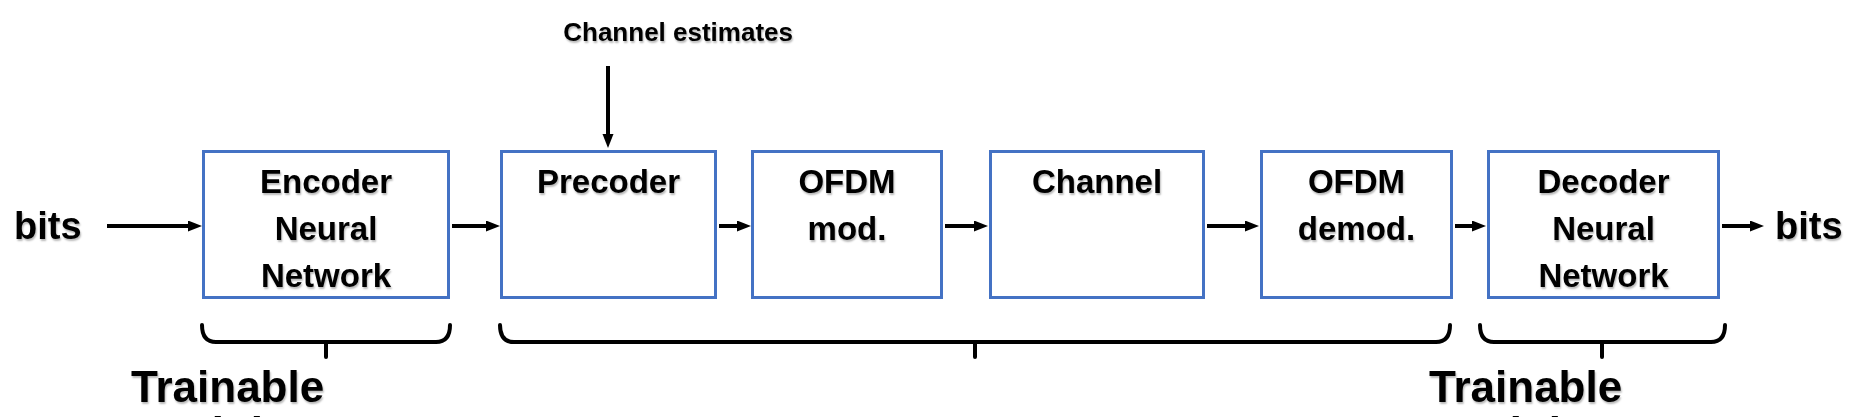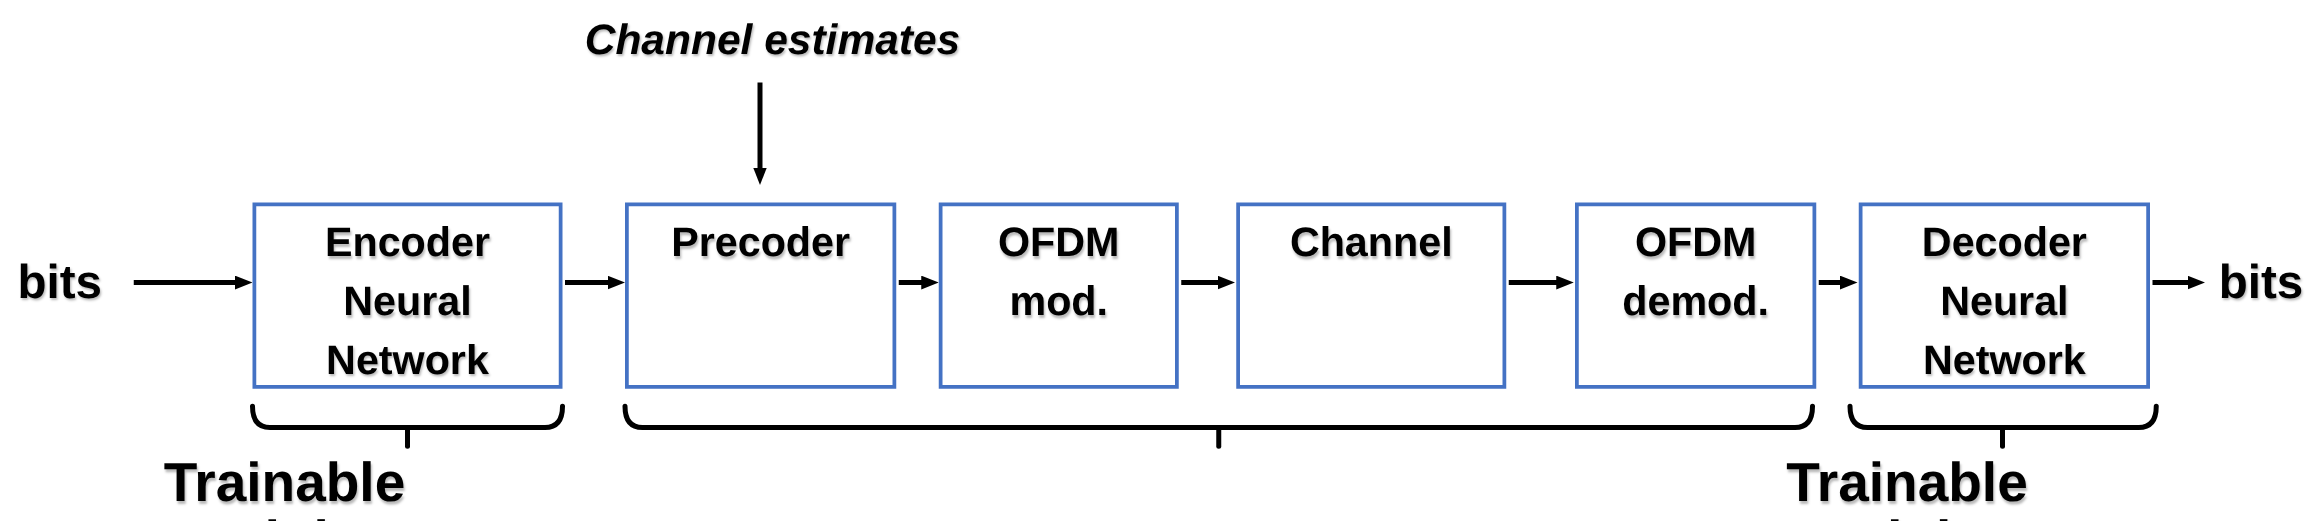--- a/index.html
+++ b/index.html
@@ -24,21 +24,20 @@
     height: 417px;
   }
   .block {
     position: absolute;
     top: 150px;
     height: 149px;
     box-sizing: border-box;
     border: 3px solid #4472C4;
     background: #ffffff;
     text-align: center;
-    margin-top: 12px;
   }
   .block-label {
     display: block;
     padding-top: 5px;
     font-size: 33px;
     line-height: 47px;
     font-weight: 600;
     white-space: pre-line;
     text-shadow: 1px 2px 2px rgba(0,0,0,0.28);
   }
@@ -50,26 +49,25 @@
     font-weight: 600;
     text-shadow: 1px 2px 2px rgba(0,0,0,0.28);
   }
   .io-label.left  { left: 14px; }
   .io-label.right { left: 1775px; }
   .top-label {
     position: absolute;
     left: 443px;
     top: 8px;
     width: 350px;
-    text-align: center;
-    font-size: 34px;
+    text-align: right;
+    font-size: 26px;
     line-height: 48px;
     font-weight: 600;
     text-shadow: 1px 2px 2px rgba(0,0,0,0.28);
-    font-style: italic;
   }
   .group-label {
     position: absolute;
     top: 364px;
     font-size: 44px;
     line-height: 46px;
     font-weight: 600;
     text-align: left;
     text-shadow: 1px 2px 2px rgba(0,0,0,0.28);
   }

